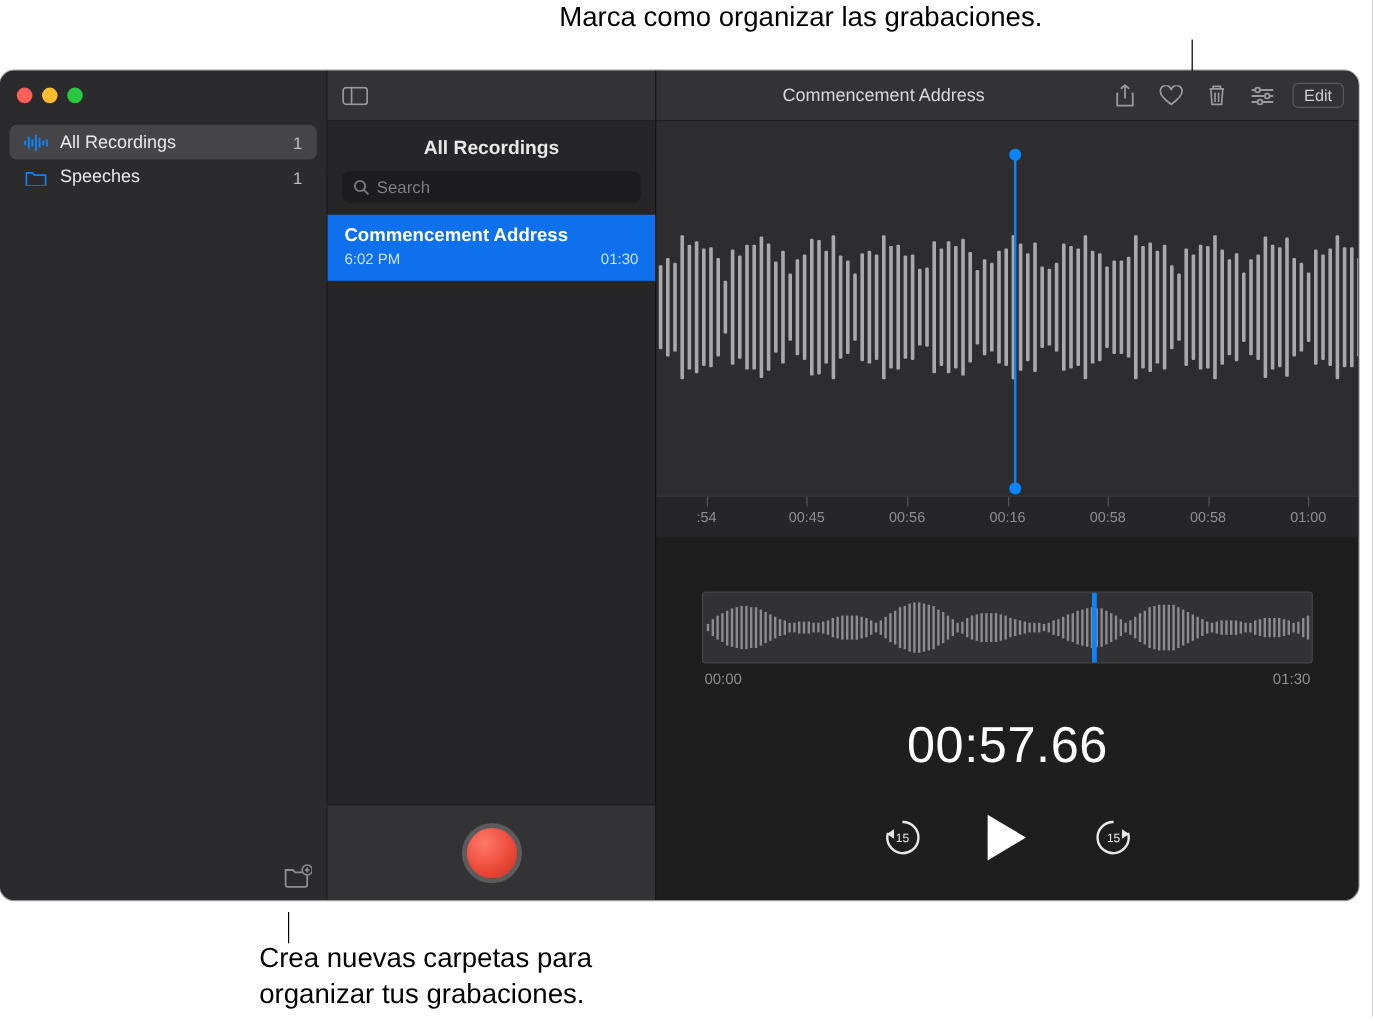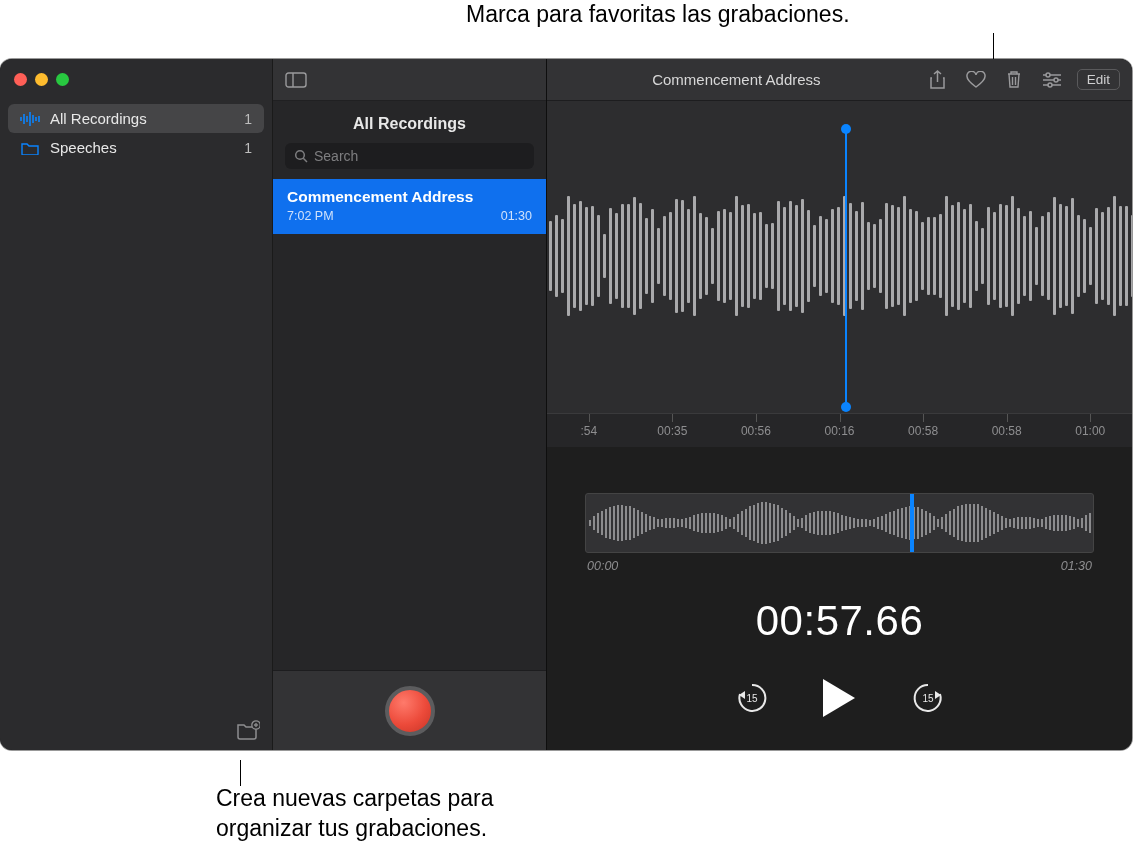--- a/index.html
+++ b/index.html
@@ -238,21 +238,21 @@
     text-align:center;
     position:relative;
   }
   .ruler span::before {
     content:"";
     position:absolute; top:-10px; left:50%;
     width:1px; height:8px; background:#555;
   }
 
   
-  .overview-wrap { padding: 46px 38px 0 38px; font-style: italic; }
+  .overview-wrap { padding: 46px 38px 0 38px; }
   .overview {
     height: 60px;
     background:#323234;
     border:1px solid #444;
     border-radius:3px;
     position:relative;
     overflow:hidden;
   }
   .ov-bars {
     position:absolute; inset:0;
@@ -300,21 +300,21 @@
     color:#fff;
     cursor:pointer;
   }
 
   svg { display:block; }
 </style>
 </head>
 <body>
 
 <div class="callout" style="left:466px; top:0;">
-  <span>Marca para favoritas las grabaciones.</span>
+  <span>Marca como organizar las grabaciones.</span>
 </div>
 <div class="callout-line" style="left:993px; top:33px; width:1px; height:33px;"></div>
 
 <div class="callout-line" style="left:240px; top:760px; width:1px; height:26px;"></div>
 <div class="callout" style="left:216px; top:784px; width:420px;">
   <div>Crea nuevas carpetas para</div>
   <div>organizar tus grabaciones.</div>
 </div>
 
 <div class="window">
@@ -380,21 +380,21 @@
         <svg width="14" height="14" viewBox="0 0 14 14">
             <circle cx="6" cy="6" r="4.3" fill="none" stroke="#7e7e80" stroke-width="1.5"></circle>
             <line x1="9.3" y1="9.3" x2="13" y2="13" stroke="#7e7e80" stroke-width="1.5"></line>
           </svg>
       </span>
       <input type="text" placeholder="Search" style="">
     </div>
     <div class="rec-item sel">
       <div class="rec-title">Commencement Address</div>
       <div class="rec-sub">
-        <span>7:02 PM</span>
+        <span>6:02 PM</span>
         <span>01:30</span>
       </div>
     </div>
     <div class="mid-footer">
       <div class="rec-btn"></div>
     </div>
   </div>
 
   <div class="detail">
     <div class="toolbar">
@@ -526,21 +526,21 @@
           <span style="height:74%"></span>
           <span style="height:82%"></span>
           <span style="height:100%"></span>
           <span style="height:84%"></span>
           <span style="height:83%"></span>
           <span style="height:68%"></span>
         </div>
       <div class="playhead" style="left:51%;"></div>
       <div class="ruler" id="ruler">
           <span>:54</span>
-          <span>00:35</span>
+          <span>00:45</span>
           <span>00:56</span>
           <span>00:16</span>
           <span>00:58</span>
           <span>00:58</span>
           <span>01:00</span>
         </div>
     </div>
 
     <div class="overview-wrap">
       <div class="overview">

